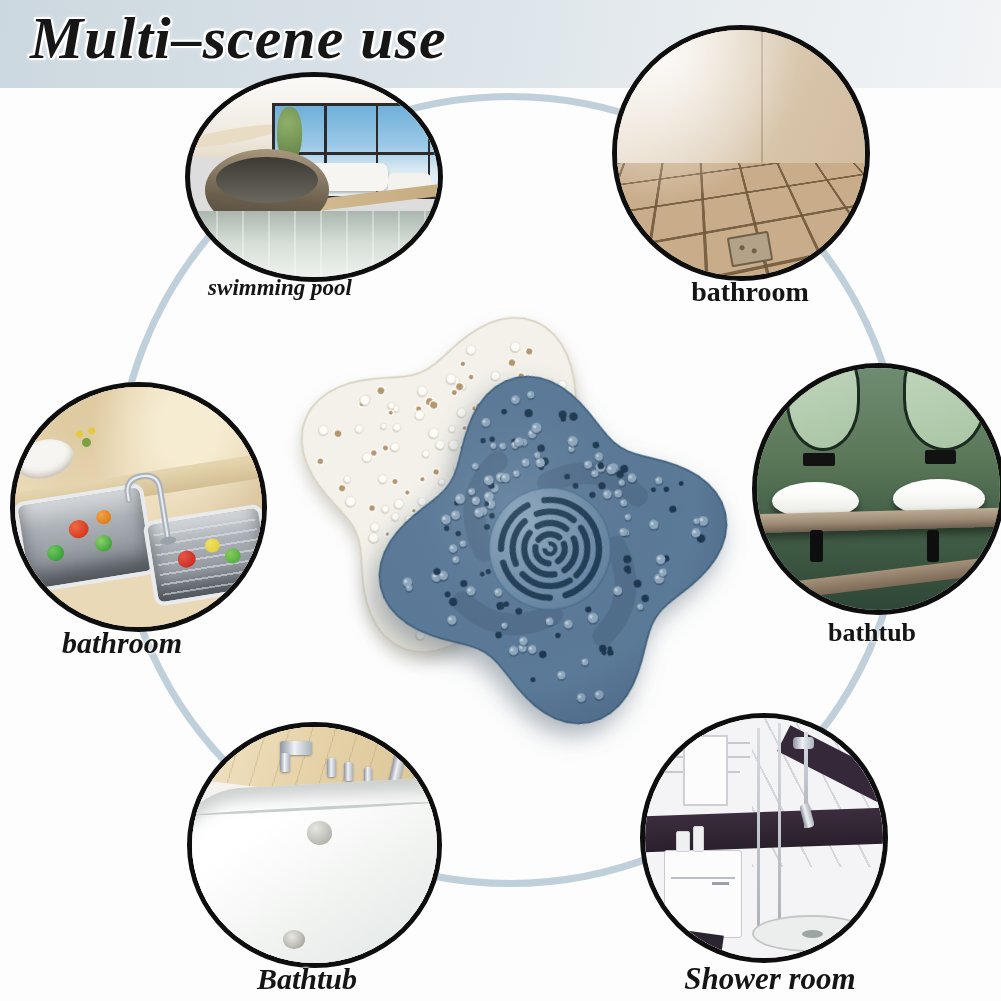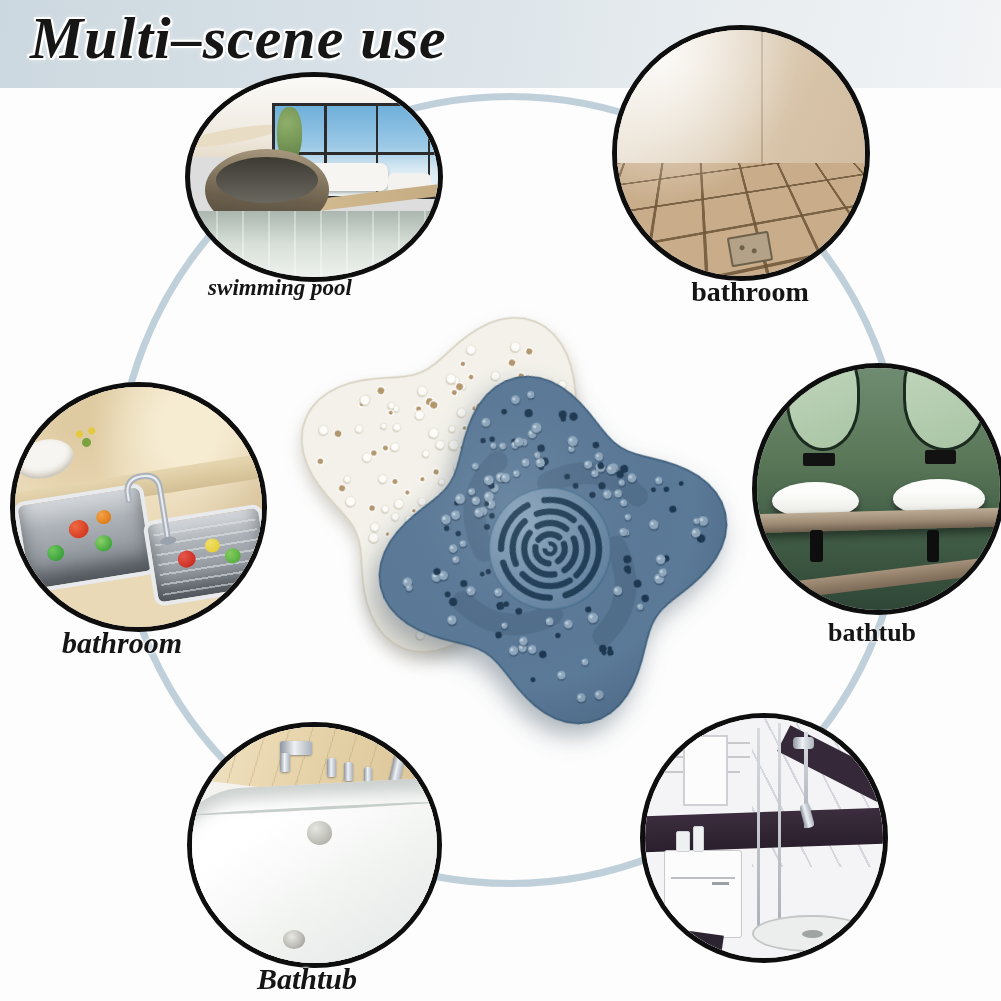--- a/index.html
+++ b/index.html
@@ -243,20 +243,21 @@
       <div class="s-cabline"></div>
       <div class="s-handle"></div>
     </div>
     <div class="s-bottle" style="left:13%;top:47%;width:5%;height:8%;"></div>
     <div class="s-bottle" style="left:20%;top:45%;width:4%;height:10%;"></div>
     <div class="s-tray">
       <div class="s-traindrain"></div>
     </div>
     <div class="s-floor-dark"></div>
   </div>
+  <div class="label lab-italic" style="left:770px;top:979px;font-size:31px;">Shower room</div>
 
   <svg id="whiteCover" class="product" width="360" height="360" viewBox="0 0 400 400">
     <defs>
       <radialGradient id="wvig" cx="38%" cy="32%" r="75%">
         <stop offset="0%" stop-color="rgba(255,255,255,0)"></stop>
         <stop offset="70%" stop-color="rgba(120,110,85,0)"></stop>
         <stop offset="100%" stop-color="rgba(120,110,85,0.22)"></stop>
       </radialGradient>
       <clipPath id="wclip">
           <path id="wclipPath" d="M396.0,200.0L394.6,212.8L390.3,225.1L383.6,236.5L374.8,246.8L364.5,255.9L353.4,263.5L341.9,270.0L330.8,275.5L320.4,280.4L311.1,285.2L303.0,290.3L296.2,296.2L290.3,303.0L285.2,311.1L280.4,320.4L275.5,330.8L270.0,341.9L263.5,353.4L255.9,364.5L246.8,374.8L236.5,383.6L225.1,390.3L212.8,394.6L200.0,396.0L187.2,394.6L174.9,390.3L163.5,383.6L153.2,374.8L144.1,364.5L136.5,353.4L130.0,341.9L124.5,330.8L119.6,320.4L114.8,311.1L109.7,303.0L103.8,296.2L97.0,290.3L88.9,285.2L79.6,280.4L69.2,275.5L58.1,270.0L46.6,263.5L35.5,255.9L25.2,246.8L16.4,236.5L9.7,225.1L5.4,212.8L4.0,200.0L5.4,187.2L9.7,174.9L16.4,163.5L25.2,153.2L35.5,144.1L46.6,136.5L58.1,130.0L69.2,124.5L79.6,119.6L88.9,114.8L97.0,109.7L103.8,103.8L109.7,97.0L114.8,88.9L119.6,79.6L124.5,69.2L130.0,58.1L136.5,46.6L144.1,35.5L153.2,25.2L163.5,16.4L174.9,9.7L187.2,5.4L200.0,4.0L212.8,5.4L225.1,9.7L236.5,16.4L246.8,25.2L255.9,35.5L263.5,46.6L270.0,58.1L275.5,69.2L280.4,79.6L285.2,88.9L290.3,97.0L296.2,103.8L303.0,109.7L311.1,114.8L320.4,119.6L330.8,124.5L341.9,130.0L353.4,136.5L364.5,144.1L374.8,153.2L383.6,163.5L390.3,174.9L394.6,187.2L396.0,200.0Z"></path>

